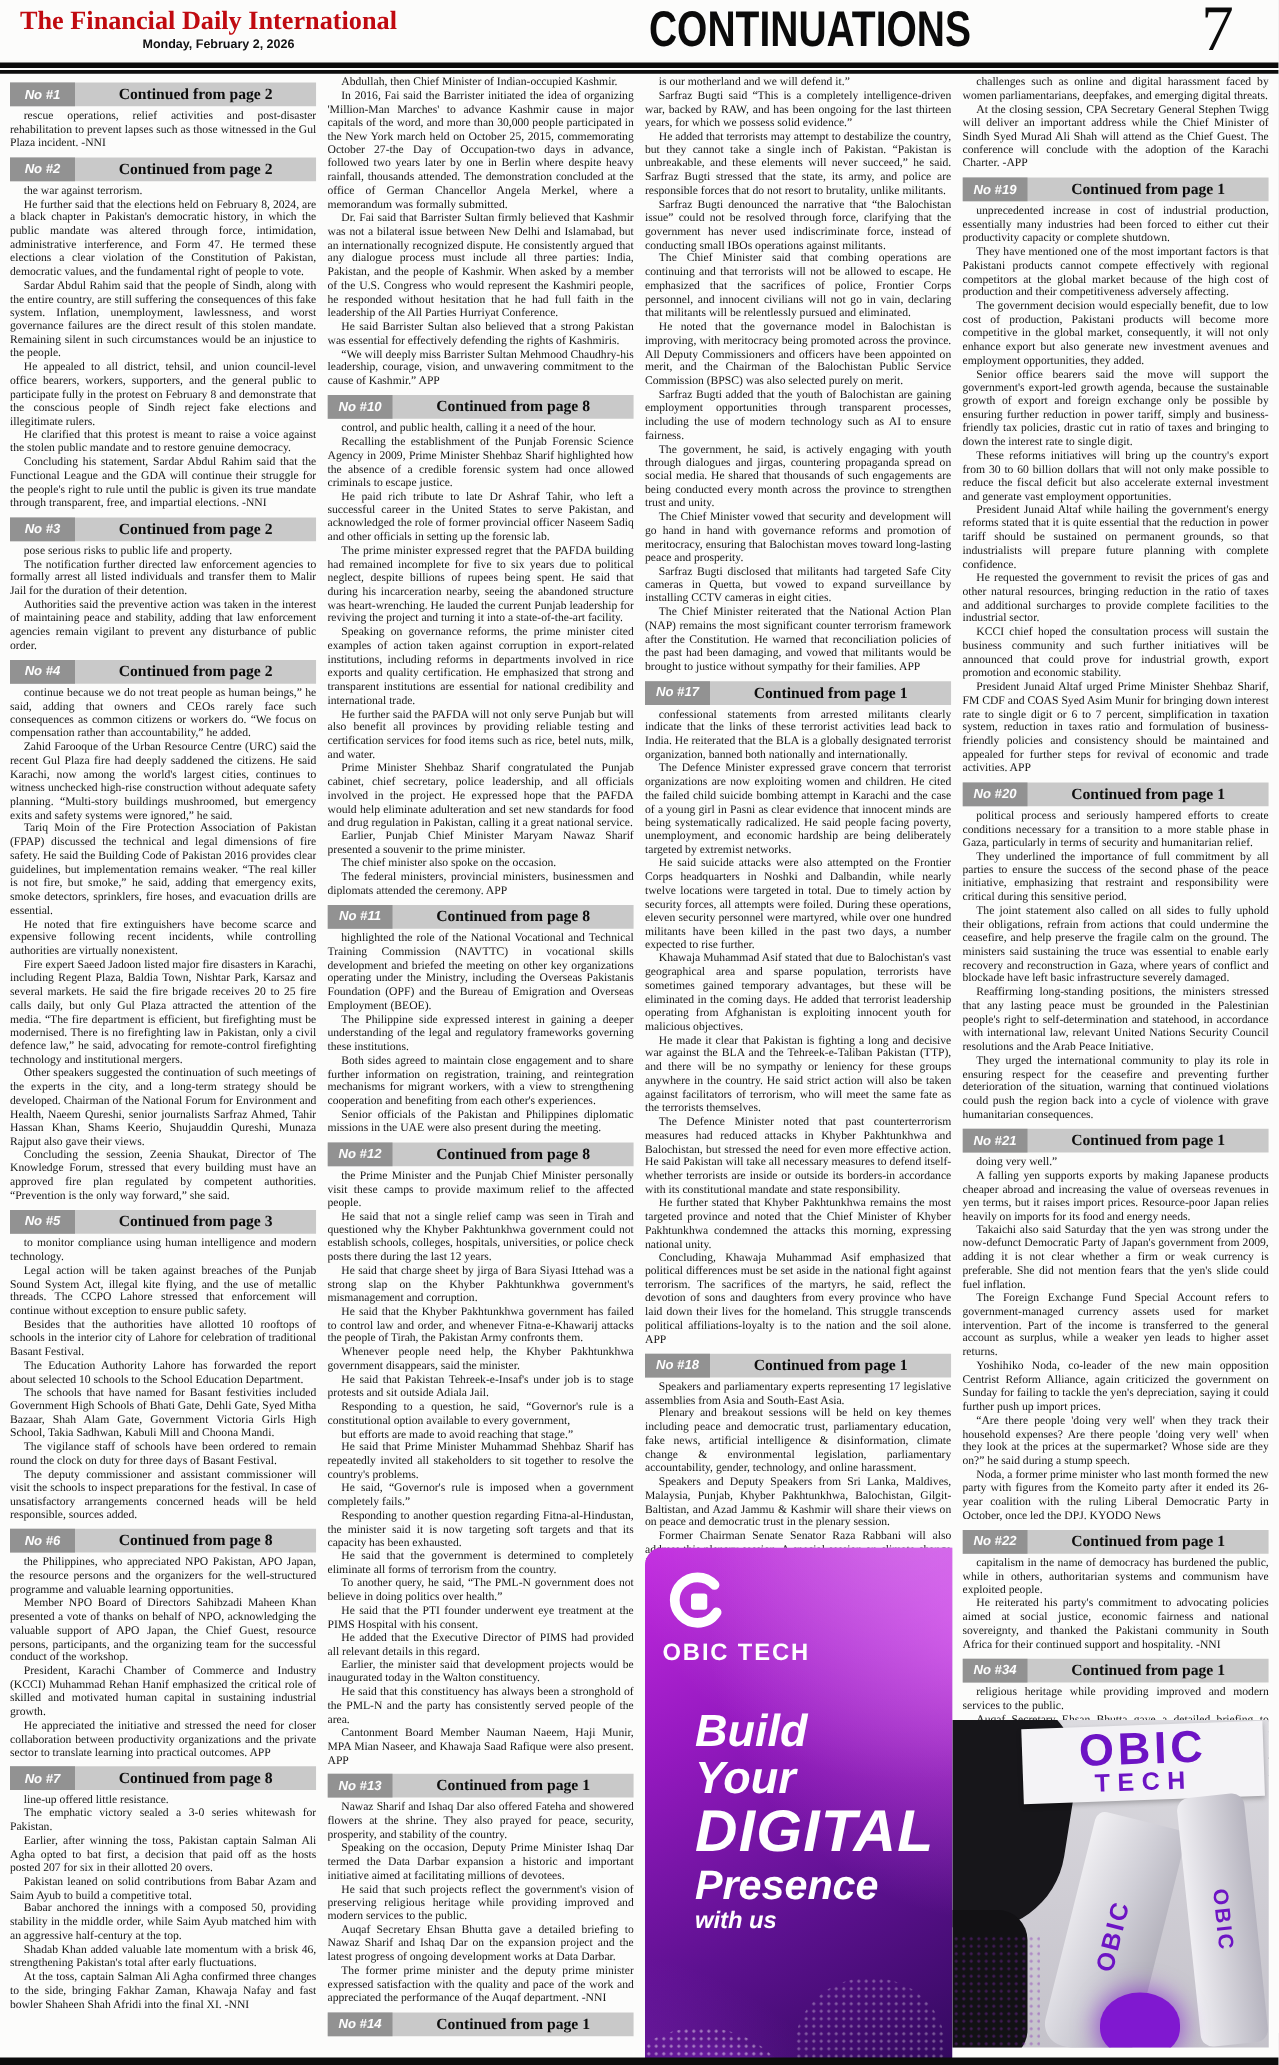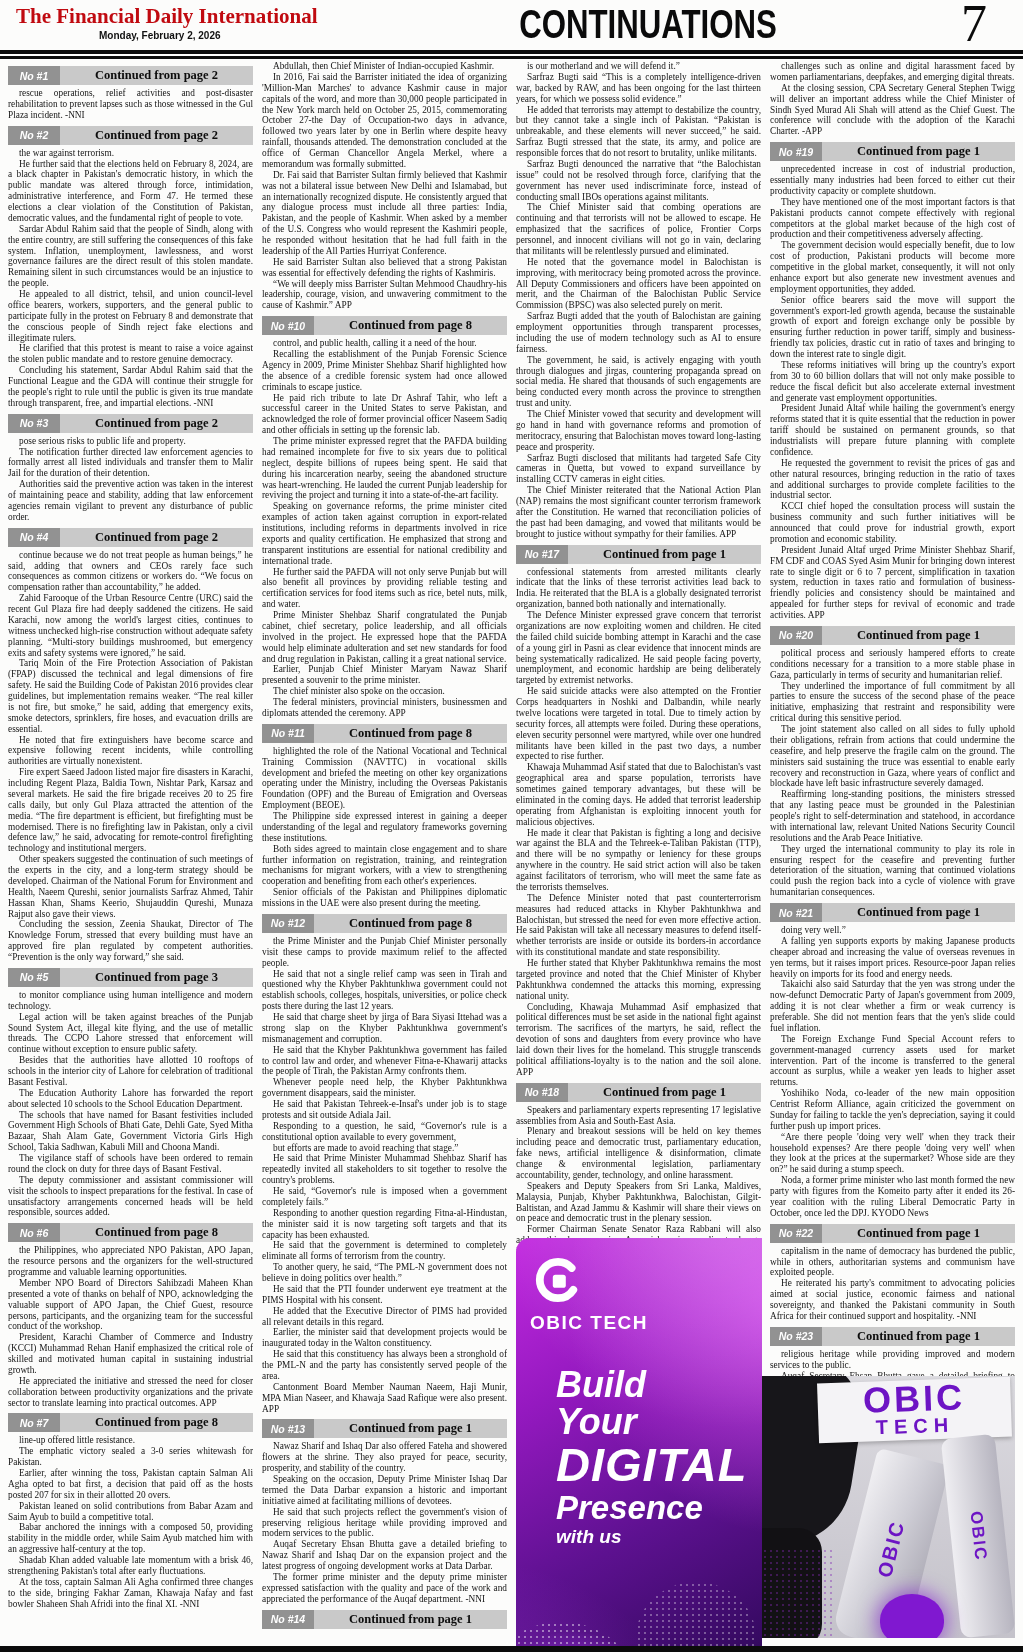--- a/index.html
+++ b/index.html
@@ -2,21 +2,21 @@
 <html><head>
 <meta charset="utf-8">
 <style>
   html,body{margin:0;padding:0;background:#e9e9e9;}
   .page{position:relative;width:1023px;height:1652px;background:#fcfcfb;margin:0 auto;overflow:hidden;
         font-family:"Liberation Serif",serif;color:#141414;}
   
   .hdr{position:relative;height:50px;}
   .mast{position:absolute;left:16px;top:5px;}
   .mast-title{color:#c00a10;font-weight:bold;font-size:21px;line-height:1.05;font-family:"Liberation Serif",serif;}
-  .mast-date{font:bold 10px "Liberation Sans",sans-serif;margin:3px 0 0 35px;color:#111;padding-left:48px;}
+  .mast-date{font:bold 10px "Liberation Sans",sans-serif;margin:3px 0 0 50px;color:#111;padding-left:48px;}
   .cont-title{position:absolute;left:468px;top:2px;width:360px;text-align:center;
       font:700 40px "Liberation Sans",sans-serif;transform:scaleX(.78);transform-origin:center;
       color:#0b0b0b;letter-spacing:0;}
   .pageno{position:absolute;right:36px;top:-6px;font:400 52px "Liberation Serif",serif;color:#0b0b0b;}
   .dbl-rule{height:9px;background:linear-gradient(#0c0c0c 0 4px,#fcfcfb 4px 6px,#0c0c0c 6px 9px);}
   
   .main{position:relative;display:flex;gap:9px;padding:2px 8px 0;height:1585px;box-sizing:border-box;}
   .col{flex:1 1 0;overflow:hidden;min-width:0;}
   .col.c3{padding-bottom:404px;box-sizing:border-box;}
   .col.c4{padding-bottom:262px;box-sizing:border-box;}
@@ -285,21 +285,21 @@
         <p class="para">Yoshihiko Noda, co-leader of the new main opposition Centrist Reform Alliance, again criticized the government on Sunday for failing to tackle the yen's depreciation, saying it could further push up import prices.</p>
         <p class="para">“Are there people 'doing very well' when they track their household expenses? Are there people 'doing very well' when they look at the prices at the supermarket? Whose side are they on?” he said during a stump speech.</p>
         <p class="para">Noda, a former prime minister who last month formed the new party with figures from the Komeito party after it ended its 26-year coalition with the ruling Liberal Democratic Party in October, once led the DPJ. KYODO News</p>
         <div class="sec-bar">
           <span class="sec-chip">No #22</span>
           <span class="sec-title">Continued from page 1</span>
         </div>
         <p class="para">capitalism in the name of democracy has burdened the public, while in others, authoritarian systems and communism have exploited people.</p>
         <p class="para">He reiterated his party's commitment to advocating policies aimed at social justice, economic fairness and national sovereignty, and thanked the Pakistani community in South Africa for their continued support and hospitality. -NNI</p>
         <div class="sec-bar">
-          <span class="sec-chip">No #23</span>
+          <span class="sec-chip">No #34</span>
           <span class="sec-title">Continued from page 1</span>
         </div>
         <p class="para">religious heritage while providing improved and modern services to the public.</p>
         <p class="para">Auqaf Secretary Ehsan Bhutta gave a detailed briefing to Nawaz Sharif and Ishaq Dar on the expansion project and the latest progress of ongoing development works at Data Darbar.</p>
         <p class="para">The former prime minister and the deputy prime minister expressed satisfaction with the quality and pace of the work and appreciated the performance of the Auqaf department. -NNI</p>
       </div>
 
     <div class="ad-block">
       <div class="ad-left">
         <div class="ad-logo">

